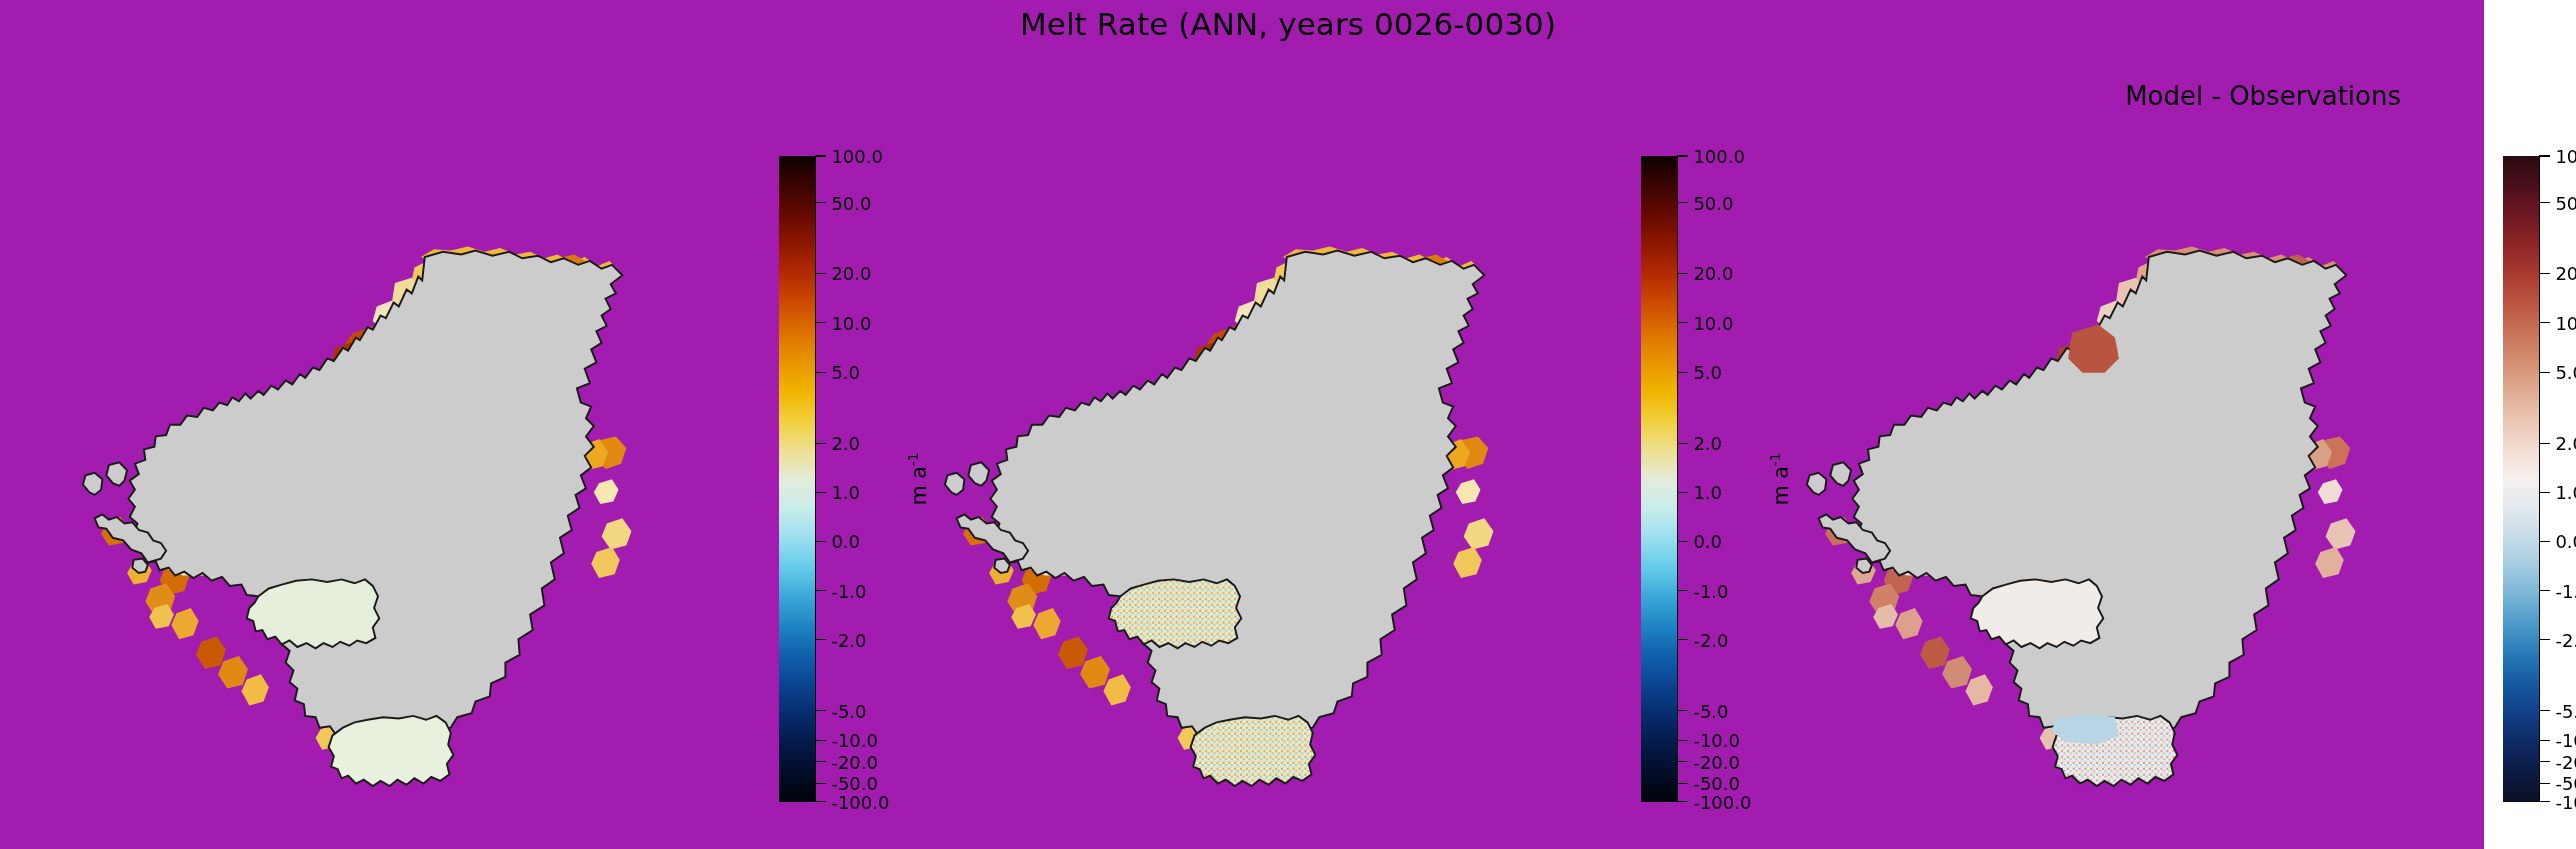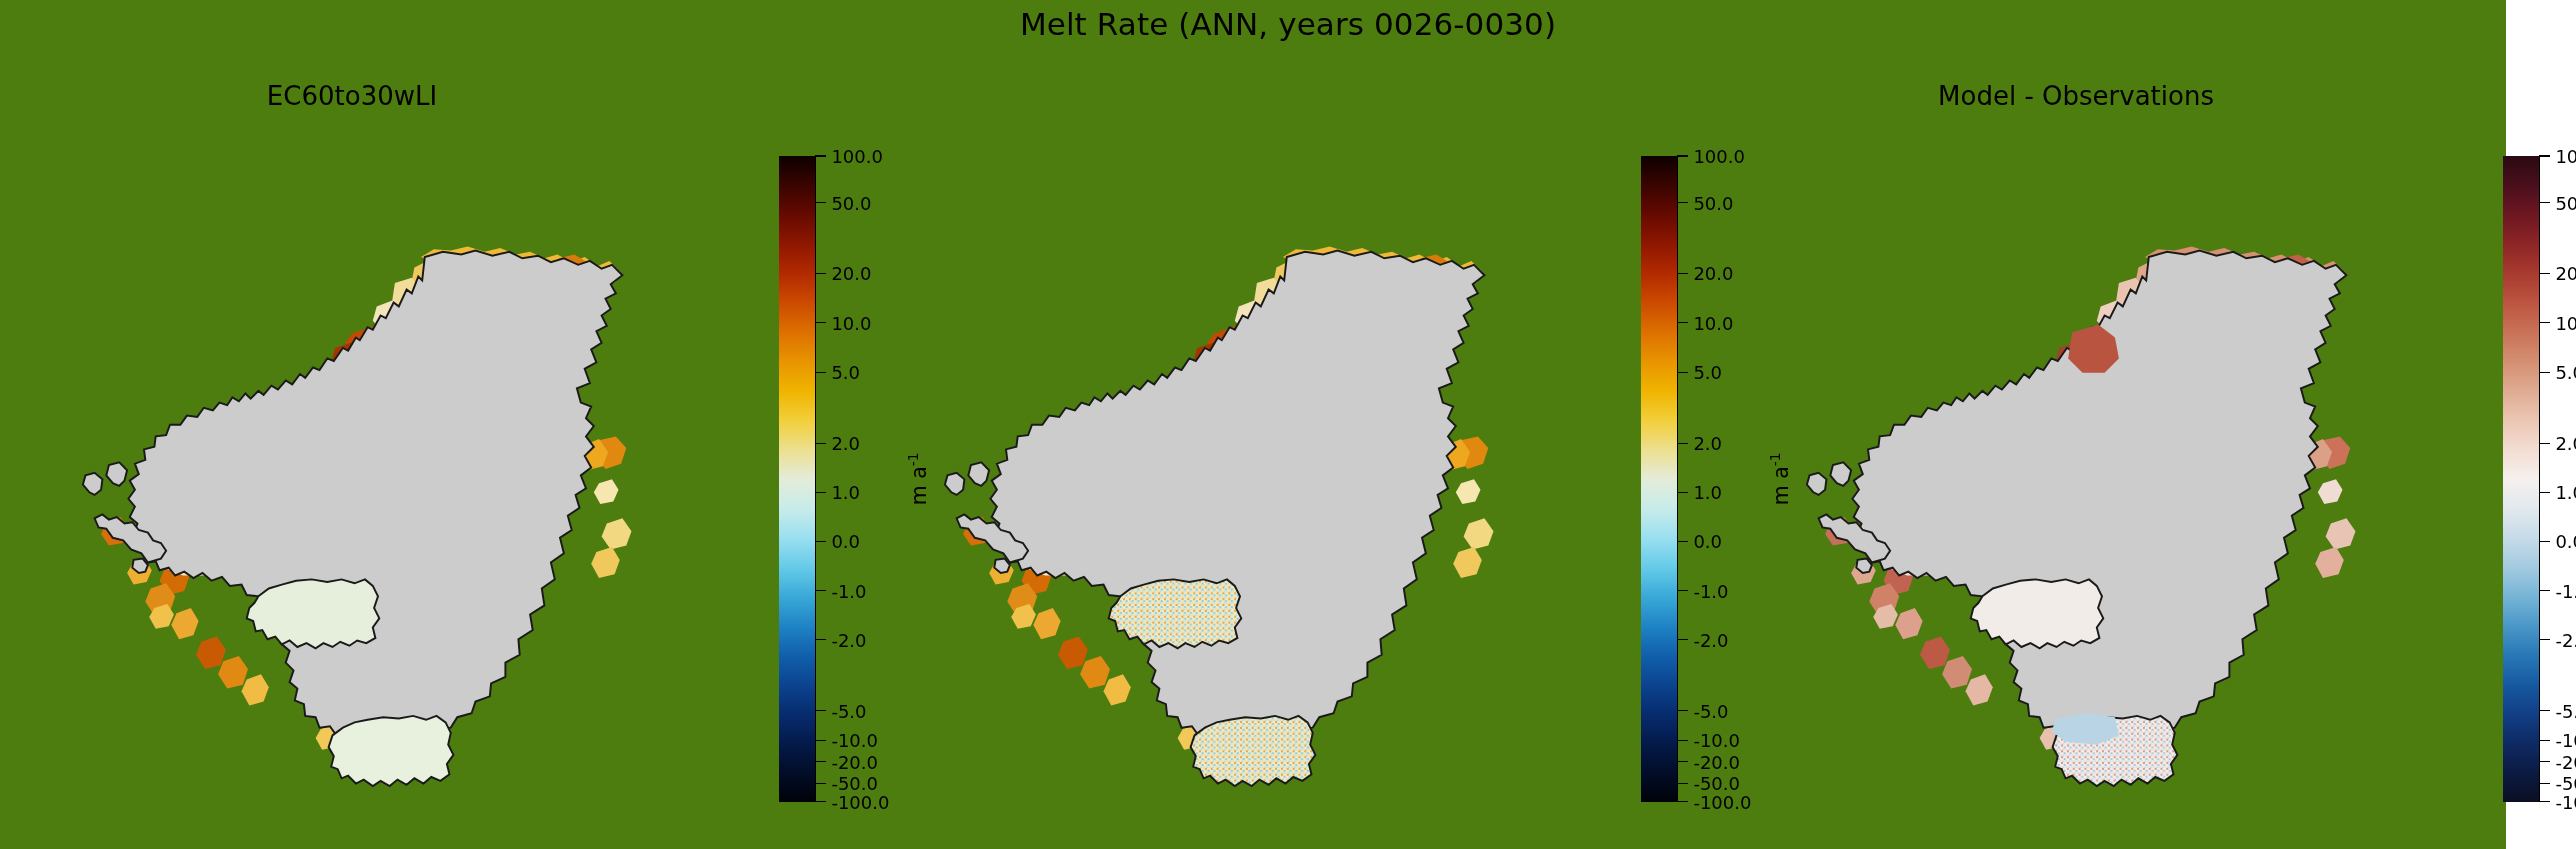--- a/index.html
+++ b/index.html
@@ -1,17 +1,17 @@
 <!DOCTYPE html>
 <html style="font-size:11px"><head>
 <meta charset="utf-8">
 <style>
   html,body{margin:0;padding:0;background:#ffffff;}
   body{width:2576px;height:849px;font-family:"DejaVu Sans",sans-serif;overflow:hidden;}
-  .figure{position:relative;width:2484px;height:849px;background:#4d7c0f;padding-left:22px;}
+  .figure{position:relative;width:2484px;height:849px;background:#a21caf;}
 
   .fig-title{
     position:absolute;top:5.5px;left:0;width:2576px;text-align:center;
     font-size:31px;color:#000;letter-spacing:0.1px;
   }
 
   .panel{position:absolute;top:66px;height:784px;}
   .panel-title{
     position:absolute;top:15px;left:0;width:100%;text-align:center;
     font-size:26px;color:#000;
@@ -39,21 +39,20 @@
   .tickwrap{position:absolute;top:90px;height:646px;width:178px;}
 </style>
 </head>
 <body>
 
 <div class="figure">
 
   <div class="fig-title">Melt Rate (ANN, years 0026-0030)</div>
 
   <div class="panel" id="panel-0" style="left:27px;width:875px;">
-    <div class="panel-title" style="width:650px;">EC60to30wLI</div>
     <div class="map-wrap">
         <svg class="map-svg" viewBox="0 0 1000 1000" preserveAspectRatio="xMidYMid meet">
           <defs>
             <pattern id="spk0" width="9" height="9" patternUnits="userSpaceOnUse">
               <rect width="9" height="9" fill="#f0e8c8"></rect>
               <rect x="0" y="0" width="3" height="3" fill="#e8a83c"></rect>
               <rect x="4" y="3" width="3" height="3" fill="#7fd0e4"></rect>
               <rect x="7" y="6" width="3" height="3" fill="#f2dc9a"></rect>
               <rect x="2" y="7" width="3" height="3" fill="#a8dcea"></rect>
             </pattern>
@@ -218,21 +217,21 @@
           <div class="cb-tick" style="top: 627px;"></div>
           <div class="cb-label" style="top: 627px;">-50.0</div>
           <div class="cb-tick" style="top: 645px;"></div>
           <div class="cb-label" style="top: 646px;">-100.0</div>
           <div class="cb-unit" style="left: 103px; top: 323px; transform: translate(-50%, -50%) rotate(-90deg);">m a<sup>-1</sup></div>
         </div>
     </div>
   </div>
 
   <div class="panel" id="panel-2" style="left:1751px;width:875px;">
-    <div class="panel-title" style="width:650px;">Model - Observations</div>
+    <div class="panel-title" style="width:650px;text-align:right;">Model - Observations</div>
     <div class="map-wrap">
         <svg class="map-svg" viewBox="0 0 1000 1000" preserveAspectRatio="xMidYMid meet">
           <defs>
             <pattern id="spk2" width="9" height="9" patternUnits="userSpaceOnUse">
               <rect width="9" height="9" fill="#f4ece9"></rect>
               <rect x="0" y="0" width="3" height="3" fill="#d89a84"></rect>
               <rect x="4" y="3" width="3" height="3" fill="#9fc8dd"></rect>
               <rect x="7" y="6" width="3" height="3" fill="#e8d8d2"></rect>
               <rect x="2" y="7" width="3" height="3" fill="#c0d8e6"></rect>
             </pattern>

